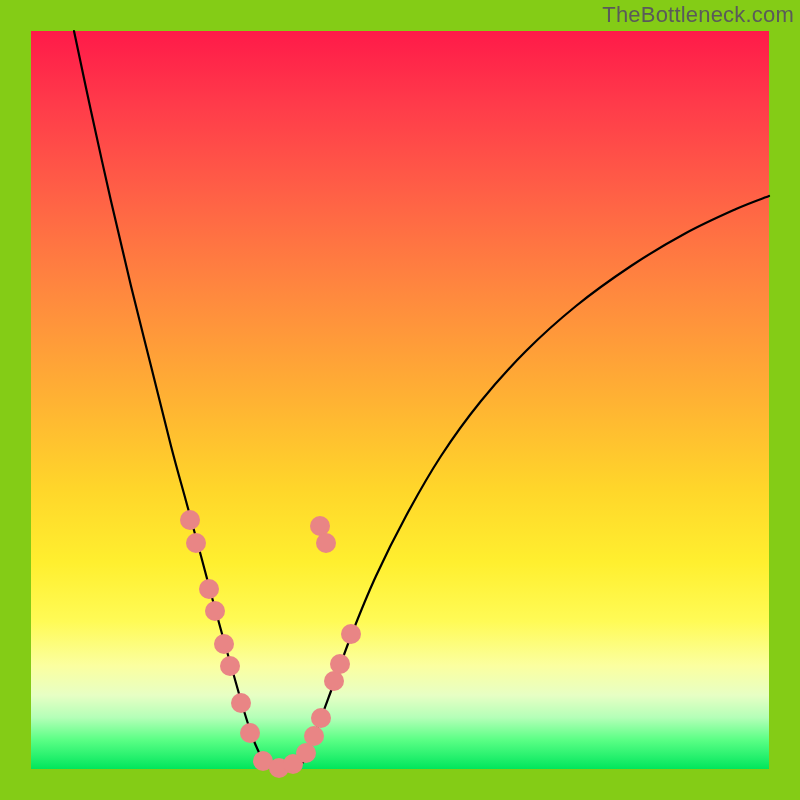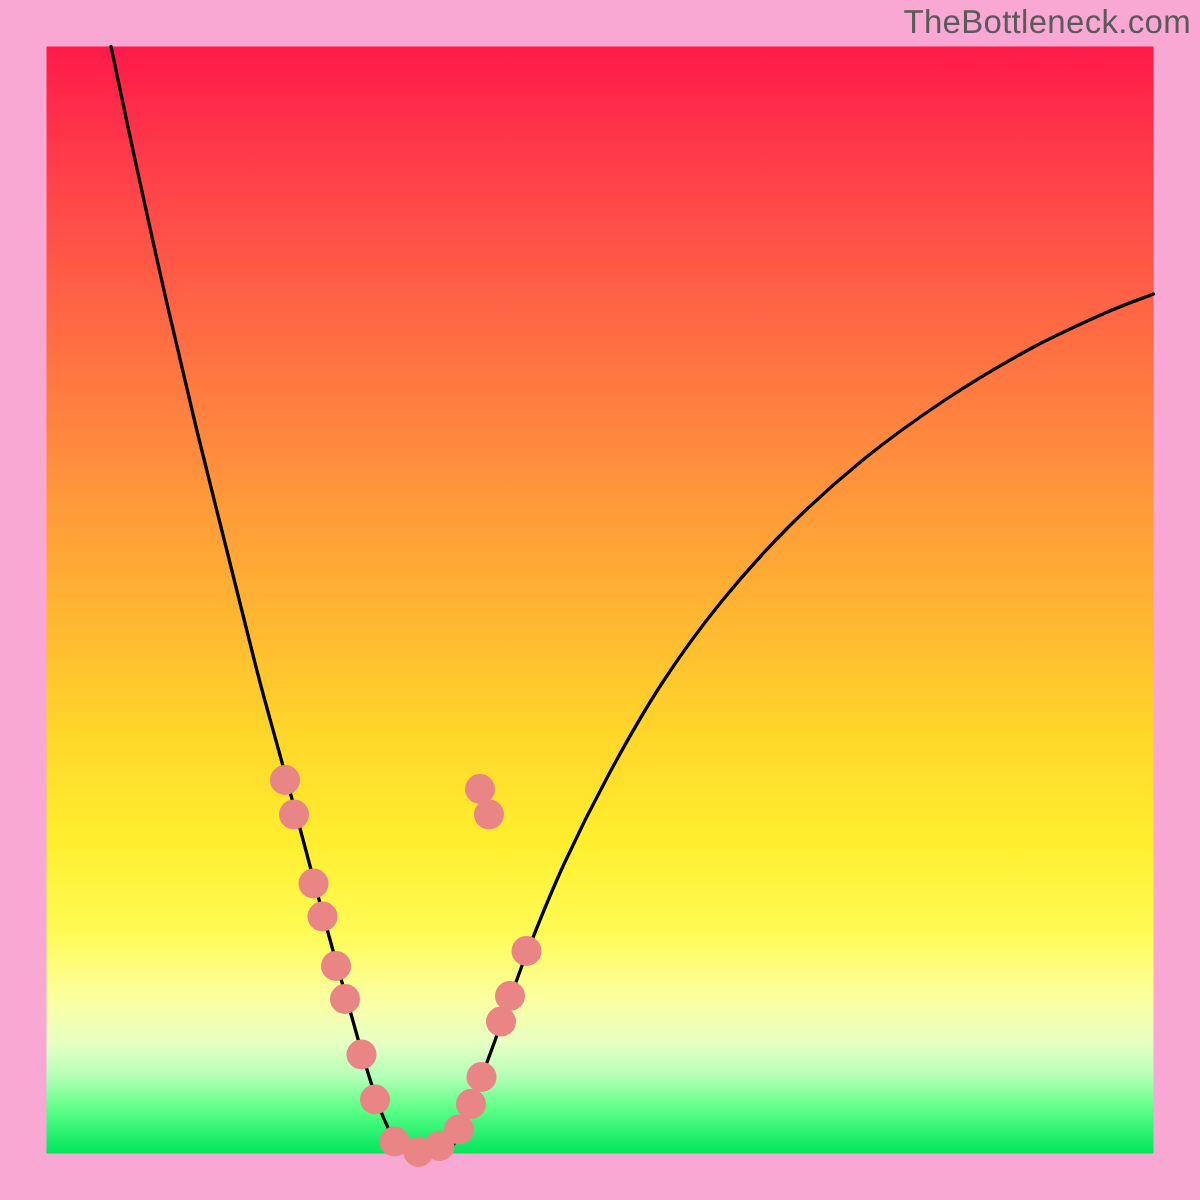--- a/index.html
+++ b/index.html
@@ -8,21 +8,21 @@
     width: 800px;
     height: 800px;
     overflow: hidden;
     background: #000;
     font-family: Arial, Helvetica, sans-serif;
   }
   .frame {
     position: relative;
     width: 800px;
     height: 800px;
-    background: #f9a8d4;
+    background: #84cc16;
   }
   .plot-area {
     position: absolute;
     left: 31px;
     top: 31px;
     width: 738px;
     height: 738px;
     
     background: linear-gradient(
       to bottom,

